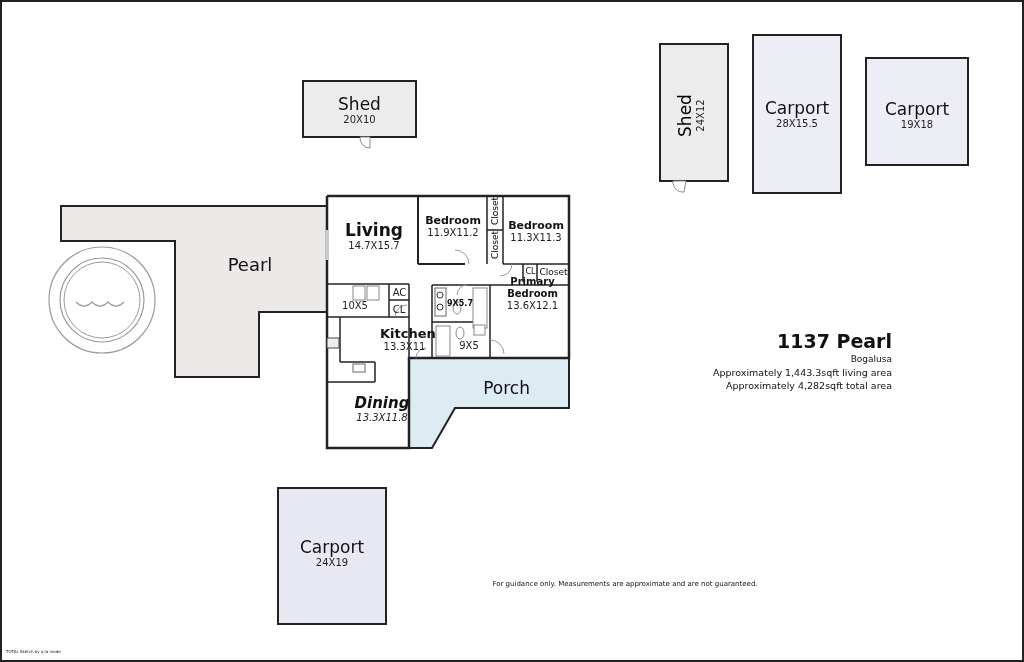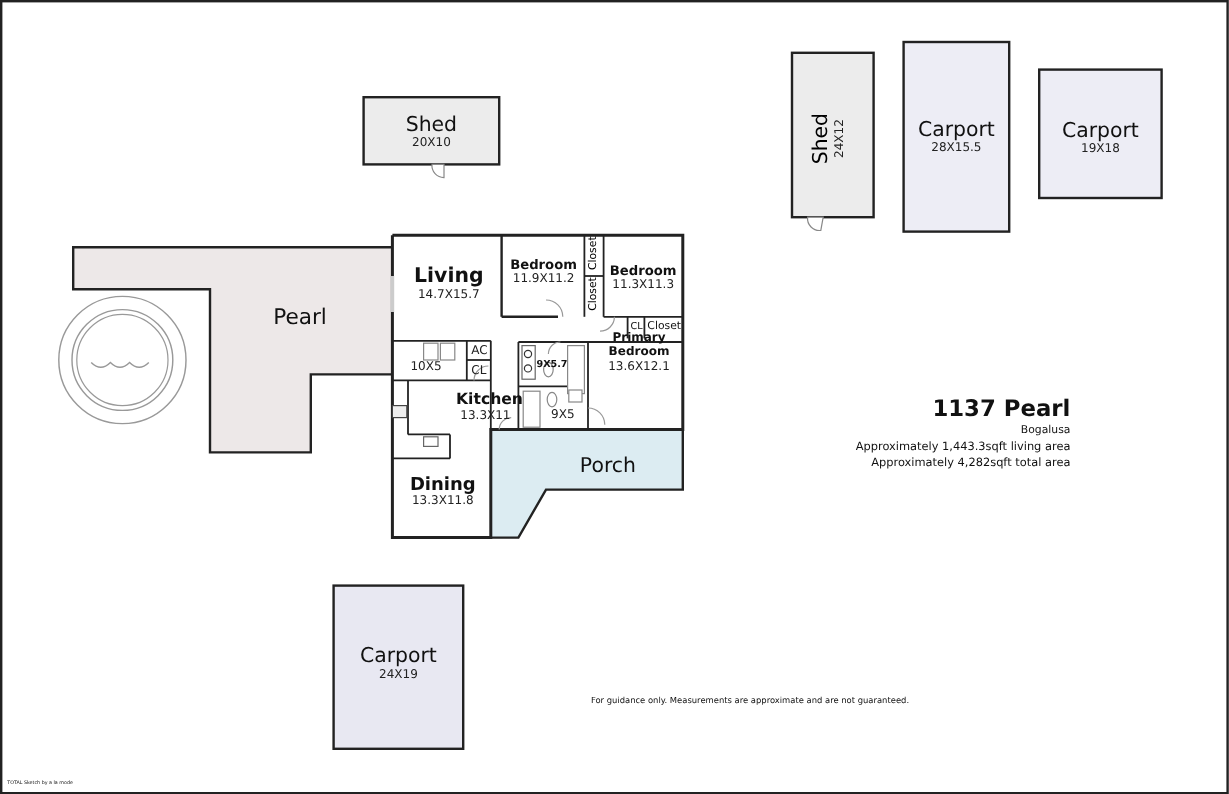--- a/index.html
+++ b/index.html
@@ -135,21 +135,21 @@
 <div class="lbl dim" style="left:450px;top:340px;width:38px;">9X5</div>
 
 <div class="lbl" style="left:496px;top:276px;width:73px;">
   <div class="bold" style="font-size:10px;width:60px;margin:0 auto;line-height:12px;">Primary Bedroom</div>
   <div class="dim">13.6X12.1</div>
 </div>
 <div class="lbl" style="left:340px;top:326px;width:49px;margin-left:40px;">
   <div class="bold" style="font-size:13px;">Kitchen</div>
   <div class="dim">13.3X11</div>
 </div>
-<div class="lbl" style="left:330px;top:394px;width:78px;">
+<div class="lbl" style="left:343px;top:394px;width:78px;font-style:italic;">
   <div class="bold" style="font-size:15px;">Dining</div>
   <div class="dim">13.3X11.8</div>
 </div>
 <div class="lbl big" style="left:430px;top:378px;width:100px;text-align:right;">Porch</div>
 
 <div class="lbl" style="left:672px;top:330px;width:220px;text-align:right;">
   <div class="bold" style="font-size:19px;">1137 Pearl</div>
   <div style="font-size:9px;margin-top:2px;">Bogalusa</div>
   <div style="font-size:9.5px;margin-top:3px;">Approximately 1,443.3sqft living area</div>
   <div style="font-size:9.5px;margin-top:2px;">Approximately 4,282sqft total area</div>

